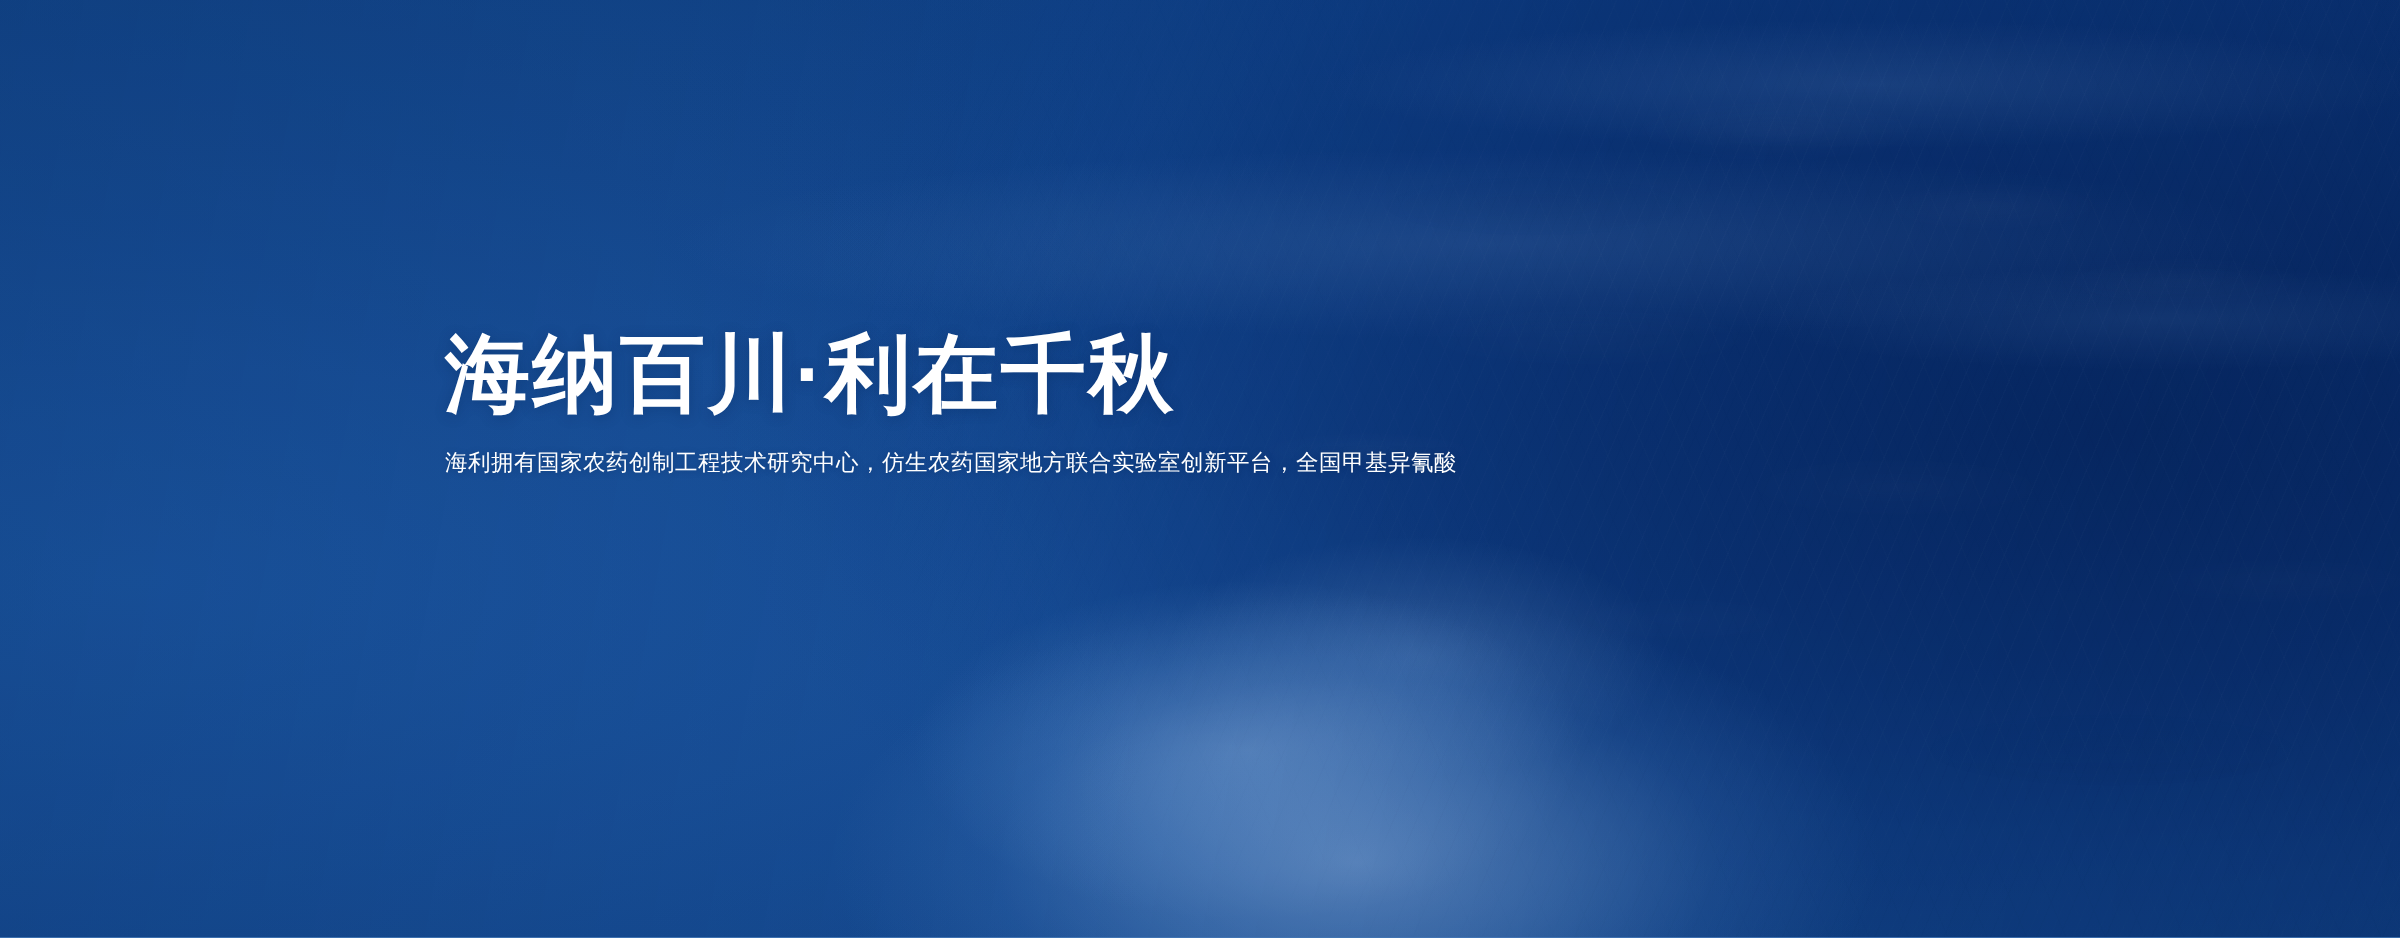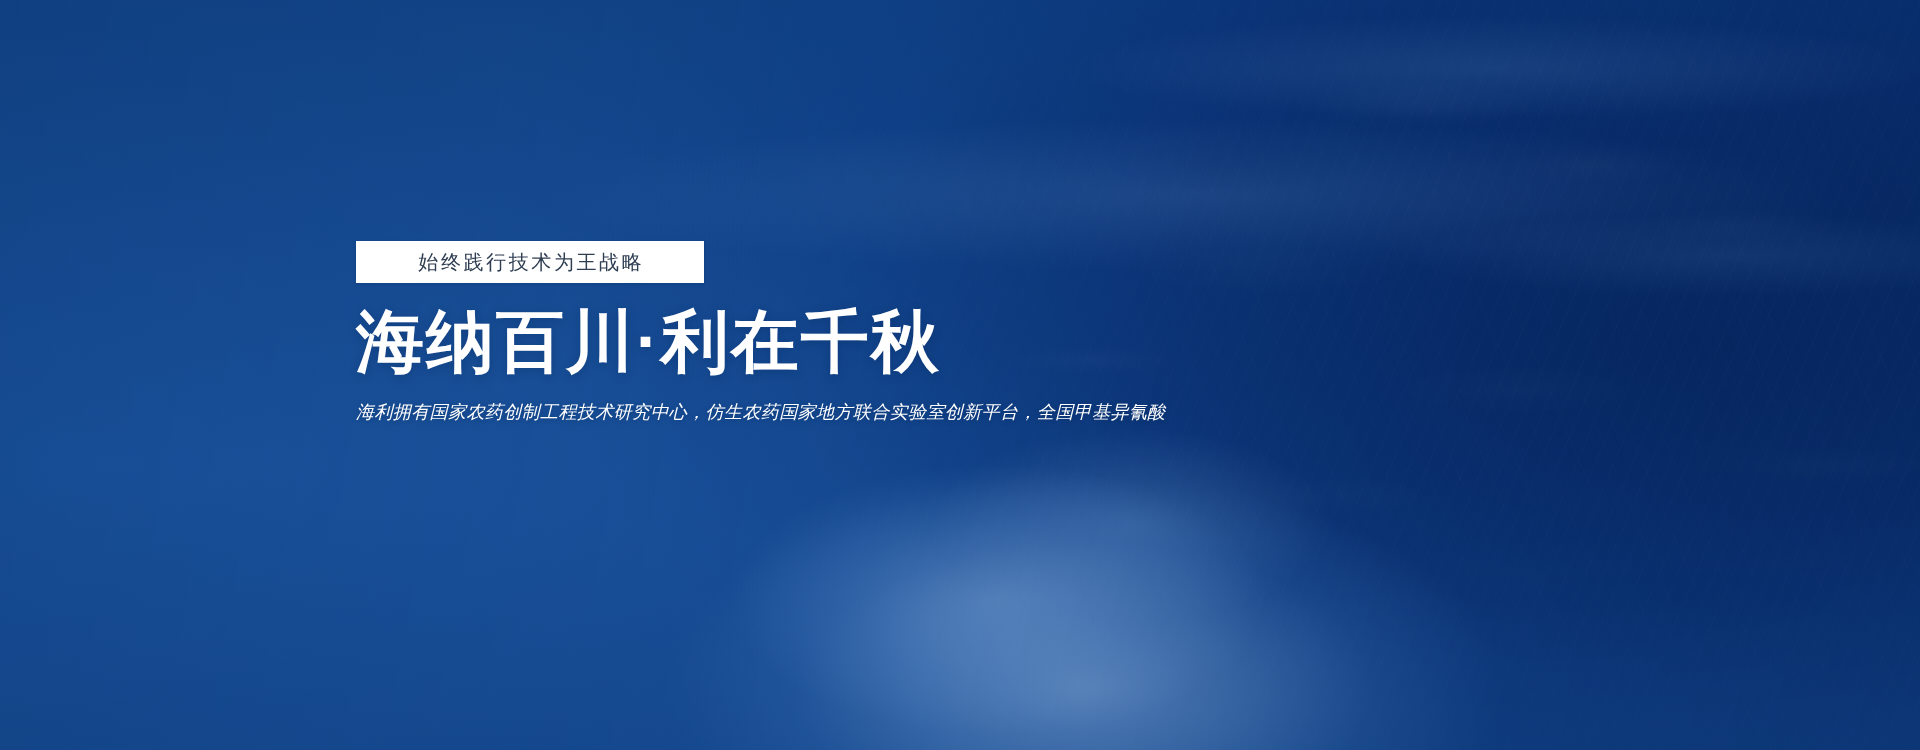--- a/index.html
+++ b/index.html
@@ -135,42 +135,40 @@
 
   .subtitle{
     margin:0;
     padding-top:22px;
     color:#ffffff;
     font-size:18px;
     line-height:30px;
     letter-spacing:.4px;
     width:806px;
     text-shadow:0 1px 5px rgba(6,38,86,.40);
-    font-style:italic;
   }
   .subtitle .line{display:block;white-space:nowrap;}
 </style>
 </head>
 <body>
 
 <div class="hero">
 
   <div class="bg-layer bg-base"></div>
   <div class="bg-layer bg-deep"></div>
   <div class="bg-layer bg-curl"></div>
   <div class="bg-layer bg-crest"></div>
   <div class="bg-layer bg-foam"></div>
   <div class="bg-layer bg-texture"></div>
   <div class="bg-layer bg-mottle"></div>
   <div class="bg-layer bg-tint"></div>
   <div class="bg-layer bg-vignette"></div>
 
   <div class="content">
 
-    <div class="badge">始终践行技术为王战略</div>
 
     <h1 class="headline">海纳百川·利在千秋</h1>
 
     <p class="subtitle">
       <span class="line">海利拥有国家农药创制工程技术研究中心，仿生农药国家地方联合实验室创新平台，全国甲基异氰酸</span>
     </p>
 
   </div>
 </div>
 

